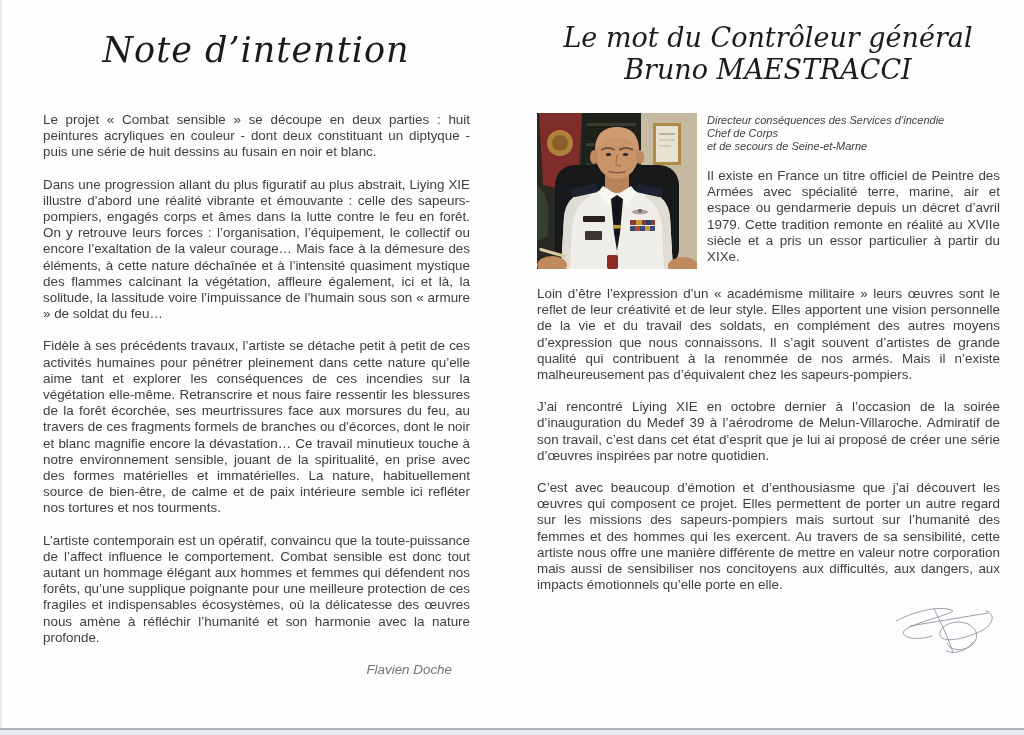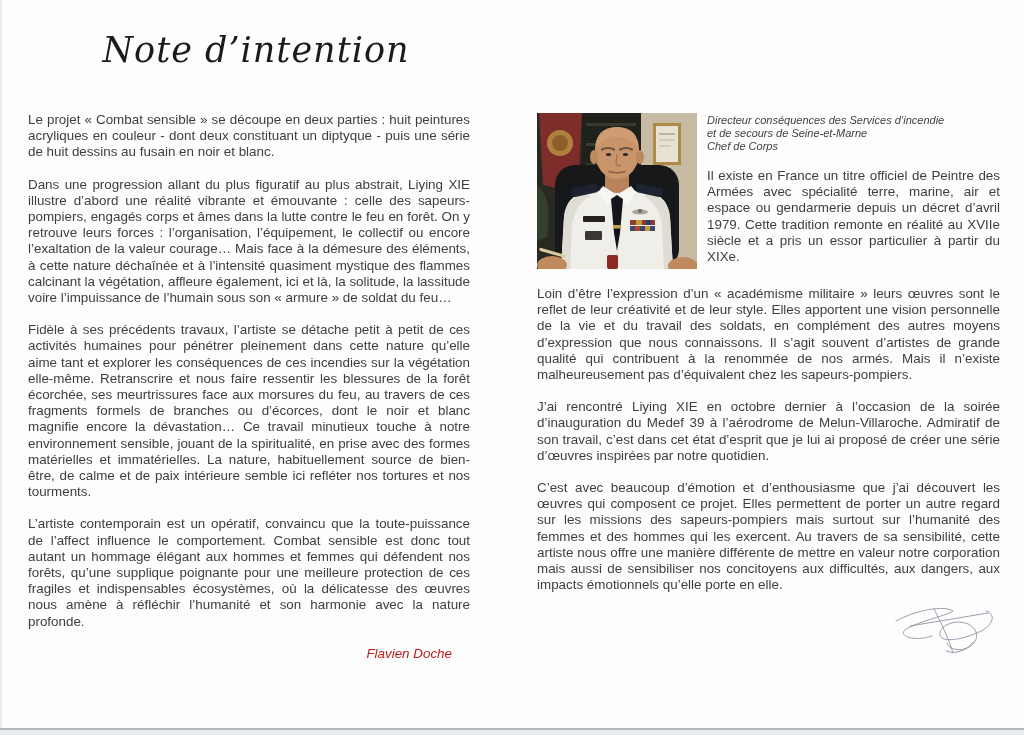--- a/index.html
+++ b/index.html
@@ -24,23 +24,23 @@
   }
   .title-left { margin-top:30px; font-size:35px; letter-spacing:1px; }
   .title-right { margin-top:22px; font-size:27px; line-height:32px; }
   .title-right .tl { display:block; }
 
   .body-text p, .rp-body p {
     font-size:13.4px; line-height:16.2px; color:#3e3e3e;
     text-align:justify; text-justify:inter-word;
     margin-bottom:16px;
   }
-  .lp-text { position:absolute; left:28px; right:42px; top:112px; }
+  .lp-text { position:absolute; left:43px; right:42px; top:112px; }
   .author {
-    font-size:13.4px; font-style:italic; color:#b91c1c;
+    font-size:13.4px; font-style:italic; color:#737373;
     text-align:right; padding-right:18px; margin-top:12px;
   }
 
   .rp-body { position:absolute; left:25px; right:24px; top:113px; }
   .media-row { display:flex; margin-bottom:17px; }
   .photo { width:160px; height:156px; flex:none; overflow:hidden; }
   .photo svg { display:block; }
   .side-col { flex:1; margin-left:10px; }
   .caption { margin-top:1px; }
   .caption .cap-line {
@@ -72,20 +72,24 @@
     <div class="body-text lp-text">
       <p>Le projet « Combat sensible » se découpe en deux parties : huit peintures acryliques en couleur - dont deux constituant un diptyque - puis une série de huit dessins au fusain en noir et blanc.</p>
       <p>Dans une progression allant du plus figuratif au plus abstrait, Liying XIE illustre d’abord une réalité vibrante et émouvante : celle des sapeurs-pompiers, engagés corps et âmes dans la lutte contre le feu en forêt. On y retrouve leurs forces : l’organisation, l’équipement, le collectif ou encore l’exaltation de la valeur courage… Mais face à la démesure des éléments, à cette nature déchaînée et à l’intensité quasiment mystique des flammes calcinant la végétation, affleure également, ici et là, la solitude, la lassitude voire l’impuissance de l’humain sous son « armure » de soldat du feu…</p>
       <p>Fidèle à ses précédents travaux, l’artiste se détache petit à petit de ces activités humaines pour pénétrer pleinement dans cette nature qu’elle aime tant et explorer les conséquences de ces incendies sur la végétation elle-même. Retranscrire et nous faire ressentir les blessures de la forêt écorchée, ses meurtrissures face aux morsures du feu, au travers de ces fragments formels de branches ou d’écorces, dont le noir et blanc magnifie encore la dévastation… Ce travail minutieux touche à notre environnement sensible, jouant de la spiritualité, en prise avec des formes matérielles et immatérielles. La nature, habituellement source de bien-être, de calme et de paix intérieure semble ici refléter nos tortures et nos tourments.</p>
       <p>L’artiste contemporain est un opératif, convaincu que la toute-puissance de l’affect influence le comportement. Combat sensible est donc tout autant un hommage élégant aux hommes et femmes qui défendent nos forêts, qu’une supplique poignante pour une meilleure protection de ces fragiles et indispensables écosystèmes, où la délicatesse des œuvres nous amène à réfléchir l’humanité et son harmonie avec la nature profonde.</p>
       <div class="author">Flavien Doche</div>
     </div>
   </section>
 
   <section class="page page--right">
+    <h1 class="callig title-right">
+      <span class="tl">Le mot du Contrôleur général</span>
+      <span class="tl">Bruno MAESTRACCI</span>
+    </h1>
 
     <div class="rp-body">
       <div class="media-row">
 
         <div class="photo">
           <svg width="160" height="156" viewBox="0 0 160 156" xmlns="http://www.w3.org/2000/svg">
             <rect width="160" height="156" fill="#272922"></rect>
             <rect x="104" width="56" height="156" fill="#c6bba2"></rect>
             <path d="M2,0 L45,0 L41,80 L6,72 Z" fill="#7e2d2a"></path>
             <circle cx="23" cy="30" r="13" fill="#b8913f" opacity="0.85"></circle>
@@ -137,22 +141,22 @@
             <rect x="70" y="142" width="11" height="14" rx="2" fill="#8e2a24"></rect>
             <ellipse cx="15" cy="152" rx="15" ry="9" fill="#c08a5e"></ellipse>
             <ellipse cx="146" cy="153" rx="15" ry="9" fill="#c08a5e"></ellipse>
             <rect x="2" y="138" width="27" height="3.2" rx="1.6" fill="#d9c9a0" transform="rotate(16 15 139)"></rect>
           </svg>
         </div>
 
         <div class="side-col">
           <div class="caption">
             <span class="cap-line">Directeur conséquences des Services d’incendie</span>
+            <span class="cap-line">Chef de Corps</span>
             <span class="cap-line">et de secours de Seine-et-Marne</span>
-            <span class="cap-line">Chef de Corps</span>
           </div>
           <p class="beside">Il existe en France un titre officiel de Peintre des Armées avec spécialité terre, marine, air et espace ou gendarmerie depuis un décret d’avril 1979. Cette tradition remonte en réalité au XVIIe siècle et a pris un essor particulier à partir du XIXe.</p>
         </div>
       </div>
 
       <p>Loin d’être l’expression d’un « académisme militaire » leurs œuvres sont le reflet de leur créativité et de leur style. Elles apportent une vision personnelle de la vie et du travail des soldats, en complément des autres moyens d’expression que nous connaissons. Il s’agit souvent d’artistes de grande qualité qui contribuent à la renommée de nos armés. Mais il n’existe malheureusement pas d’équivalent chez les sapeurs-pompiers.</p>
       <p>J’ai rencontré Liying XIE en octobre dernier à l’occasion de la soirée d’inauguration du Medef 39 à l’aérodrome de Melun-Villaroche. Admiratif de son travail, c’est dans cet état d’esprit que je lui ai proposé de créer une série d’œuvres inspirées par notre quotidien.</p>
       <p>C’est avec beaucoup d’émotion et d’enthousiasme que j’ai découvert les œuvres qui composent ce projet. Elles permettent de porter un autre regard sur les missions des sapeurs-pompiers mais surtout sur l’humanité des femmes et des hommes qui les exercent. Au travers de sa sensibilité, cette artiste nous offre une manière différente de mettre en valeur notre corporation mais aussi de sensibiliser nos concitoyens aux difficultés, aux dangers, aux impacts émotionnels qu’elle porte en elle.</p>
 
       <div class="sig-wrap">

